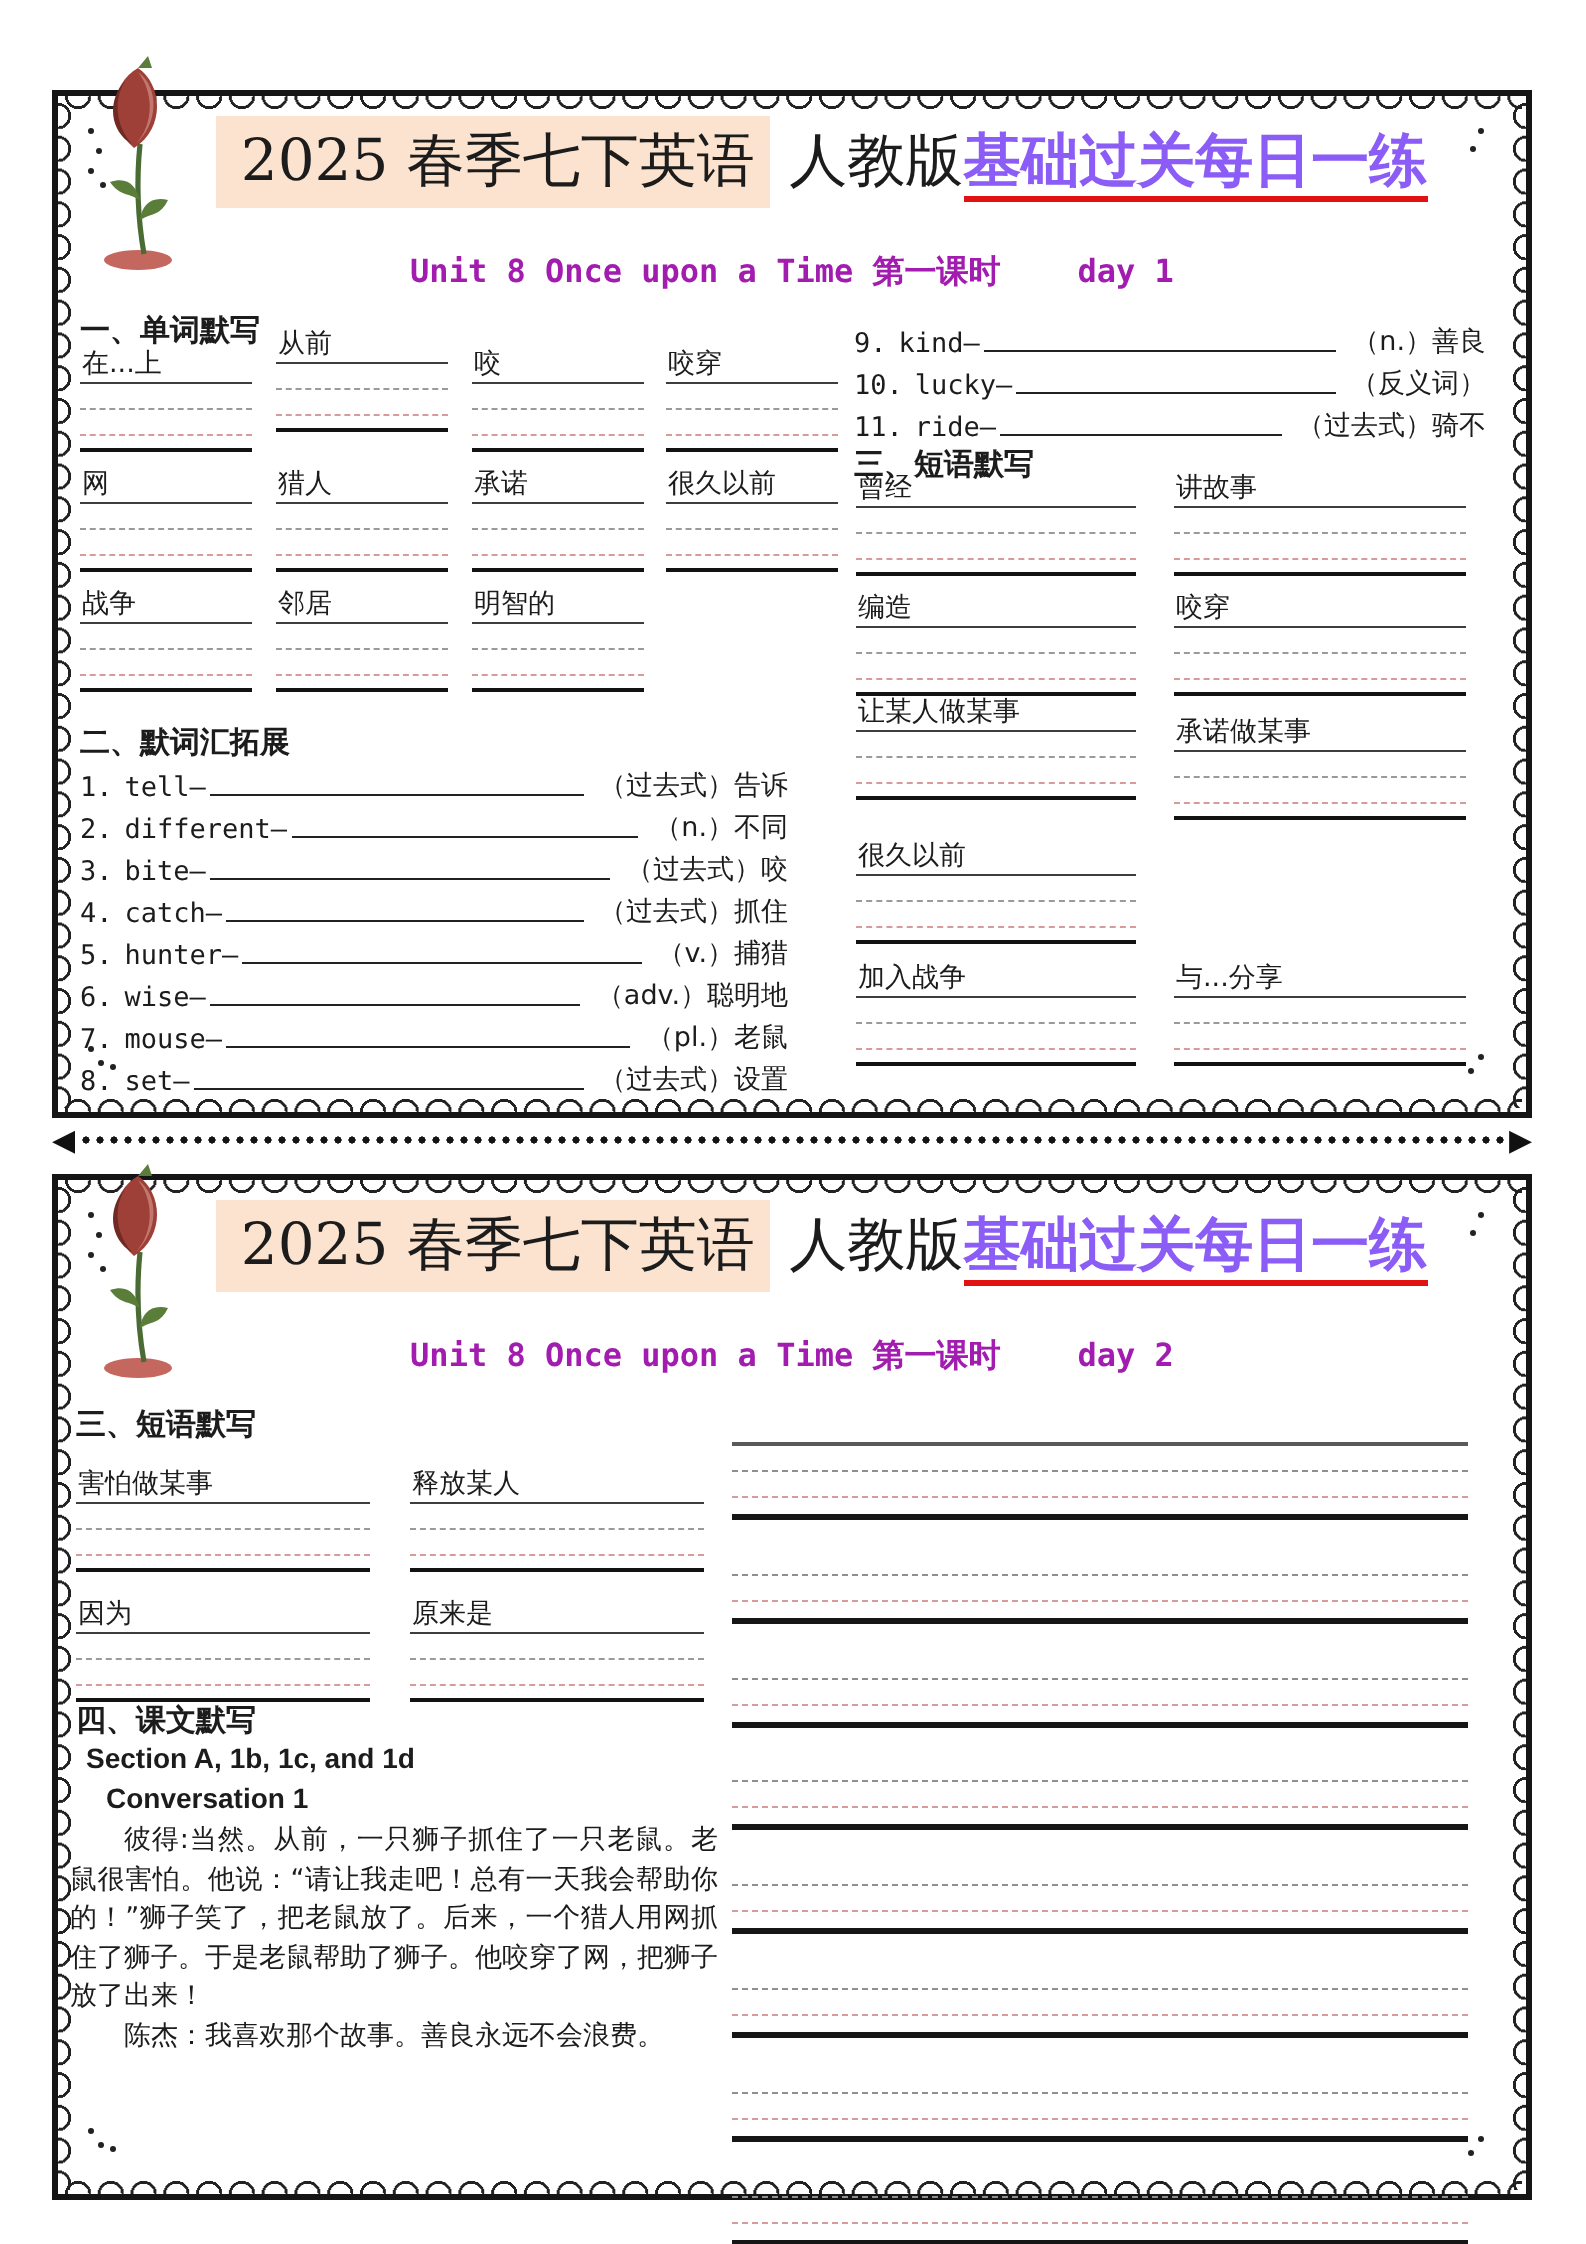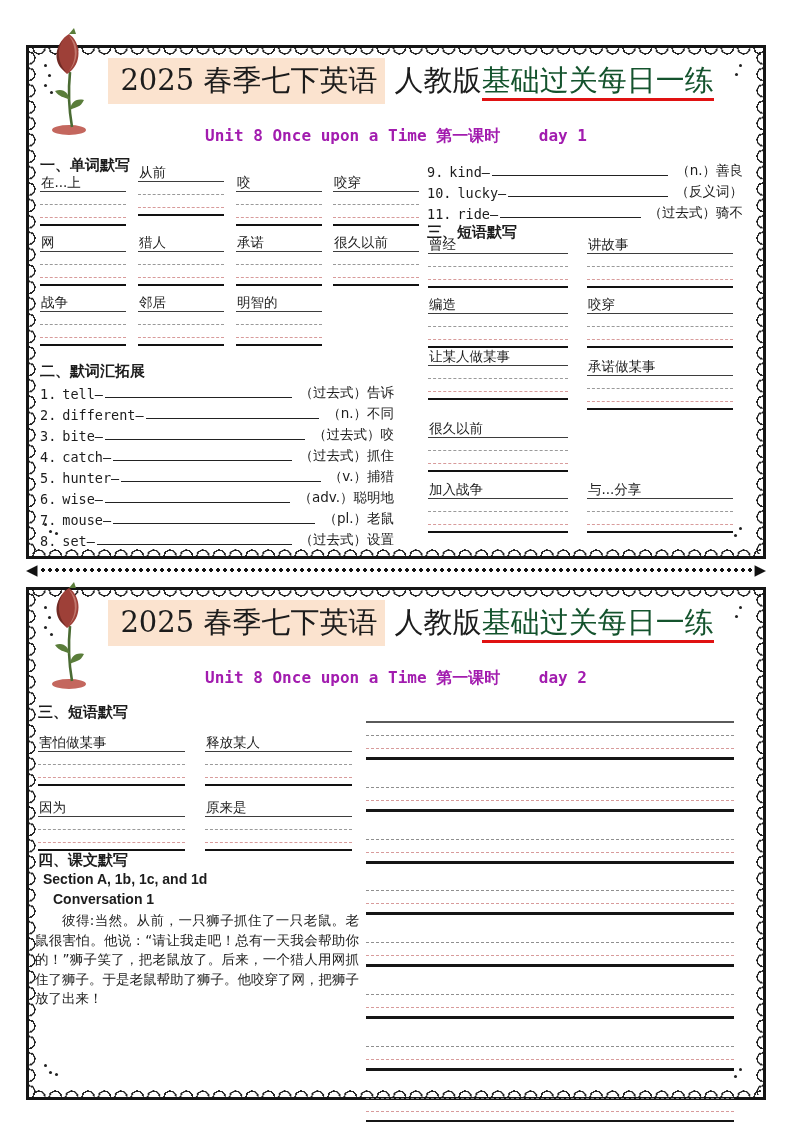--- a/index.html
+++ b/index.html
@@ -28,21 +28,21 @@
   .cd{position:absolute;width:3.4px;height:3.4px;border-radius:50%;background:#222;}
   .cd.tl{left:15px;top:16px;box-shadow:4px 10px 0 #222,0px 20px 0 #222,6px 27px 0 #222;}
   .cd.bl{left:15px;bottom:30px;box-shadow:5px 7px 0 #222,11px 9px 0 #222;}
   .cd.tr{right:21px;top:16px;box-shadow:-4px 9px 0 #222;}
   .cd.br{right:21px;bottom:26px;box-shadow:-5px 7px 0 #222;}
 
   
   .titlebar{position:absolute;top:13px;left:34px;right:4px;text-align:center;
     font-family:"DejaVu Serif",serif;font-size:29px;white-space:nowrap;letter-spacing:0;}
   .hl{background:#fbe3cf;padding:5px 8px 7px 12px;}
-  .tred{color:#14532d;border-bottom:3px solid #e01212;padding-bottom:1px;font-weight:normal;}
+  .tred{color:#8b5cf6;border-bottom:3px solid #e01212;padding-bottom:1px;font-weight:bold;}
   .subtitle{position:absolute;top:78px;left:0;right:0;text-align:center;color:#a21caf;
     font-family:"DejaVu Sans Mono",monospace;font-weight:bold;font-size:16px;white-space:pre;}
 
   
   .h{position:absolute;font-weight:bold;font-size:15px;white-space:nowrap;}
 
   
   .wslot{position:absolute;width:86px;}
   .pslot{position:absolute;width:140px;}
   .p2slot{position:absolute;width:147px;margin-top:11px;}
@@ -371,20 +371,21 @@
     <div class="ln g"></div>
       <div class="ln p"></div>
       <div class="ln t"></div>
   </div>
 
   <div class="h" style="left:9px;top:261px">四、课文默写</div>
   <div class="mline" style="left:14px;top:281px">Section A, 1b, 1c, and 1d</div>
   <div class="mline" style="left:24px;top:301px">Conversation 1</div>
   <div class="paras">
     <p>彼得:当然。从前，一只狮子抓住了一只老鼠。老鼠很害怕。他说：“请让我走吧！总有一天我会帮助你的！”狮子笑了，把老鼠放了。后来，一个猎人用网抓住了狮子。于是老鼠帮助了狮子。他咬穿了网，把狮子放了出来！</p>
+    <p>陈杰：我喜欢那个故事。善良永远不会浪费。</p>
   </div>
 
   <div class="rcol">
     <div class="rtop"></div>
     <div class="wg">
         <div class="g"></div>
         <div class="p"></div>
         <div class="t"></div>
       </div>
     <div class="wg">

